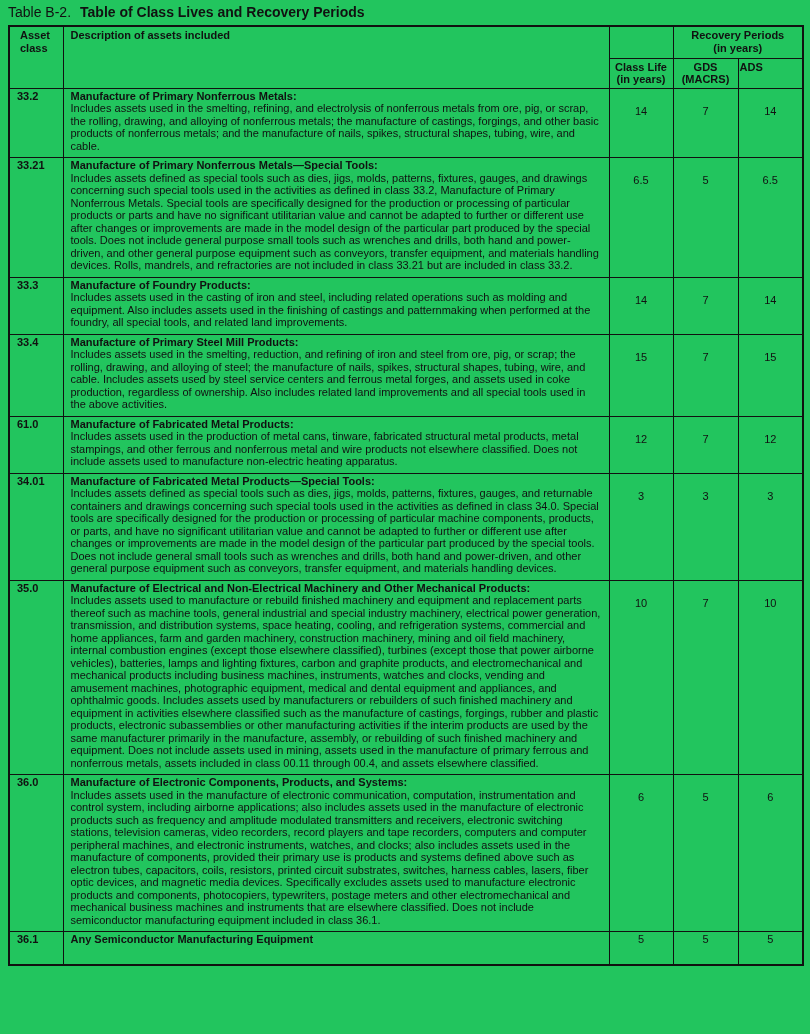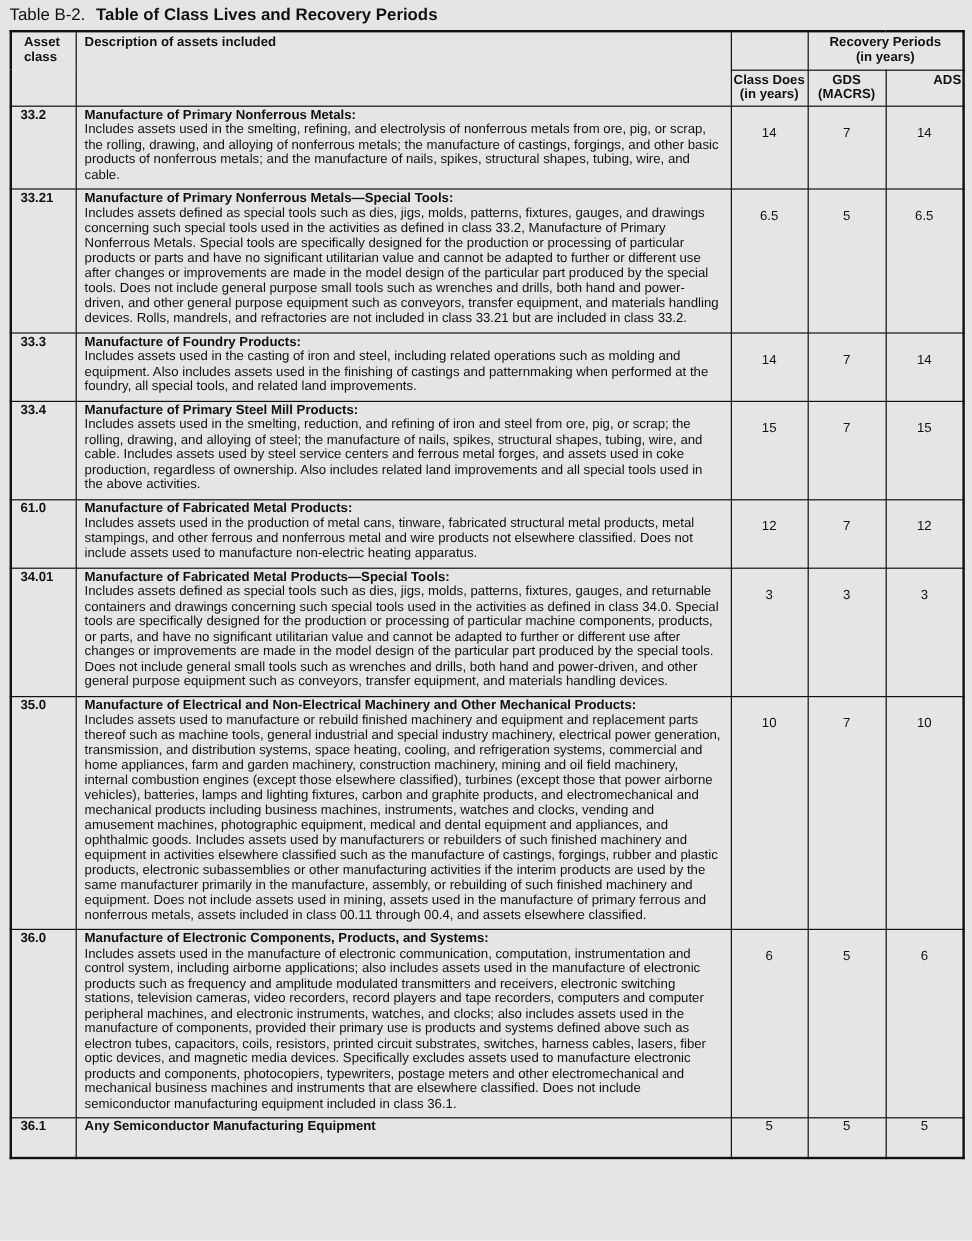--- a/index.html
+++ b/index.html
@@ -4,21 +4,21 @@
 <style>
   * { margin: 0; padding: 0; box-sizing: border-box; }
   body {
     font-family: "Liberation Sans", sans-serif;
     background: #ffffff;
     color: #111111;
   }
   .page {
     width: 810px;
     min-height: 1034px;
-    background: #e5e5e5;
+    background: #22c55e;
     padding: 4px 8px 6px 8px;
   }
   .doc-title {
     font-size: 14px;
     line-height: 17px;
     margin-bottom: 4px;
     white-space: nowrap;
   }
   .doc-title .title-prefix { font-weight: normal; margin-right: 9px; }
   .doc-title .title-main   { font-weight: bold; }
@@ -57,21 +57,21 @@
     padding: 2px;
   }
   th.h-classlife, th.h-gds {
     vertical-align: middle;
     text-align: center;
     padding: 2px 1px;
     height: 30px;
   }
   th.h-ads {
     vertical-align: bottom;
-    text-align: right;
+    text-align: left;
     padding: 2px 1px 3px 1px;
   }
 
   td.asset {
     font-weight: bold;
     padding: 1px 2px 2px 7px;
     text-align: left;
   }
   td.desc { padding: 1px 6px 5px 7px; }
   .row-heading { font-weight: bold; }
@@ -102,21 +102,21 @@
     <thead>
       <tr>
         <th class="h-asset pre" rowspan="2">Asset
 class</th>
         <th class="h-desc" rowspan="2">Description of assets included</th>
         <th class="h-empty"></th>
         <th class="h-recovery pre" colspan="2">Recovery Periods
 (in years)</th>
       </tr>
       <tr>
-        <th class="h-classlife pre">Class Does
+        <th class="h-classlife pre">Class Life
 (in years)</th>
         <th class="h-gds pre">GDS
 (MACRS)</th>
         <th class="h-ads">ADS</th>
       </tr>
     </thead>
     <tbody id="table-body">
   <tr class="body-row">
     <td class="asset">33.2</td>
     <td class="desc">

